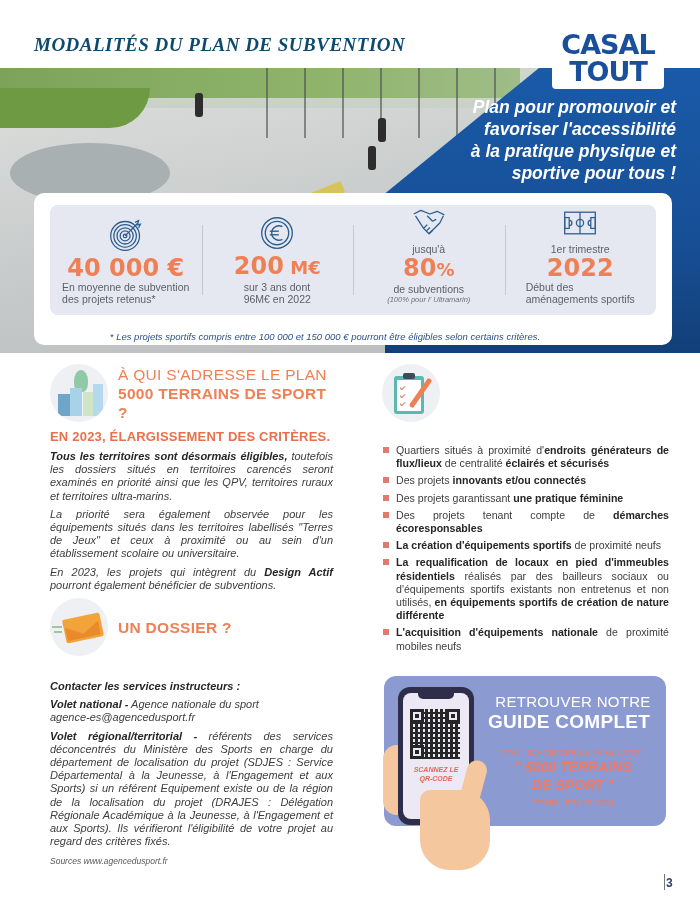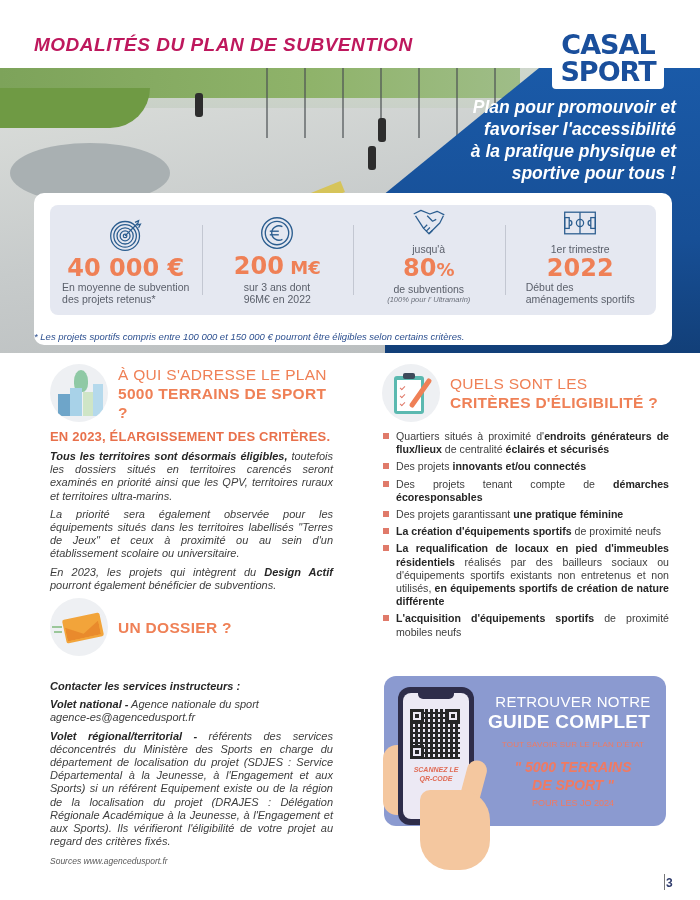--- a/index.html
+++ b/index.html
@@ -1,22 +1,22 @@
 <!DOCTYPE html>
 <html><head>
 <meta charset="utf-8">
 <style>
   * { box-sizing: border-box; margin: 0; padding: 0; }
   html, body { width: 700px; height: 900px; overflow: hidden; background: #ffffff; }
   body { font-family: "Liberation Sans", sans-serif; color: #3a3a3a; position: relative; }
 
   .page-title {
     position: absolute; left: 34px; top: 34px;
-    font-family: Liberation Sans, sans-serif; font-weight: bold; font-style: italic;
-    font-size: 19px; letter-spacing: 0.5px; color: #be185d;
+    font-family: Liberation Serif, serif; font-weight: bold; font-style: italic;
+    font-size: 19px; letter-spacing: 0.5px; color: #0c4a6e;
   }
 
   .hero {
     position: absolute; left: 0; top: 68px; width: 700px; height: 285px;
     overflow: hidden;
     background: linear-gradient(180deg, #cfd7cc 0%, #bfc6c0 40%, #c9cdd0 100%);
   }
   .hero .grass1 { position:absolute; left:0; top:0; width:520px; height:30px; background: linear-gradient(90deg,#7da35a,#8fb36a 60%,#9fbd88); }
   .hero .grass2 { position:absolute; left:0; top:20px; width:150px; height:40px; background:#6f9a44; border-radius: 0 0 60px 0; }
   .hero .concrete { position:absolute; left:0; top:40px; width:480px; height:250px; background: linear-gradient(170deg,#d9dcd9 0%,#c7cbcb 50%,#b9bdbe 100%); }
@@ -56,49 +56,49 @@
   }
   .stat { flex:1; display:flex; flex-direction:column; align-items:center; justify-content:flex-end; padding-bottom:10px; position:relative; }
   .stat + .stat::before { content:""; position:absolute; left:0; top:20px; bottom:20px; width:1px; background:#c3c7d2; }
   .stat .icon { width:36px; height:36px; margin-bottom:2px; }
   .stat .pre { font-size:10.5px; color:#5a5f6a; line-height:12px;text-align:right; }
   .stat .big { font-family:"DejaVu Sans", sans-serif; font-weight:bold; color:#ef8056; font-size:24px; line-height:26px; }
   .stat .big .unit { font-size:18px; }
   .stat .desc { font-size:10.5px; color:#5a5f6a; text-align:left; line-height:12px; }
   .stat .note { font-size:7.5px; font-style:italic; color:#6a6f7a; line-height:10px; }
   .footnote {
-    position:absolute; left:0; width:582px; top:138px; text-align:left;
+    position:absolute; left:0; width:582px; top:138px; text-align:center;
     font-size:9.5px; font-style:italic; color:#2c4f8f;
   }
 
   .col-left { position:absolute; left:50px; top:362px; width:283px; }
   .col-right { position:absolute; left:382px; top:362px; width:287px; }
 
   .sec-head { display:flex; align-items:center; height:62px; }
   .sec-icon { width:58px; height:58px; border-radius:50%; background:#eef0f3; position:relative; flex-shrink:0; margin-right:10px; overflow:hidden; }
   .sec-title .l1 { font-size:15.5px; color:#ef8056; letter-spacing:0.3px; line-height:19px; }
   .sec-title .l2 { font-size:15.5px; font-weight:bold; color:#ef8056; letter-spacing:0.3px; line-height:19px; }
 
   .subhead { font-weight:bold; font-size:13px; color:#e8704b; margin-top:4px; line-height:17px; letter-spacing:0.2px; }
   .para { font-size:11px; line-height:13.2px; color:#3d3d3d; text-align:justify; margin-top:5px;font-style:italic; }
   .para b { color:#262626; }
   .src { font-size:8.5px; font-style:italic; color:#5a5a5a; margin-top:8px; }
 
-  .crit-list { list-style:none; margin-top:6px; }
+  .crit-list { list-style:none; margin-top:20px; }
   .crit-list li { position:relative; padding-left:14px; font-size:10.6px; line-height:13.2px; color:#3d3d3d; text-align:justify; margin-bottom:4px; }
   .crit-list li::before { content:""; position:absolute; left:1px; top:3px; width:6px; height:6px; background:#e07a6a; }
   .crit-list li b { color:#262626; }
 
   .guide {
     position:absolute; left:384px; top:676px; width:282px; height:150px;
     background:#8b9ad0; border-radius:12px;
   }
   .guide .t1 { position:absolute; left:104px; width:170px; top:17px; text-align:center; font-size:15px; color:#ffffff; letter-spacing:0.3px; }
   .guide .t2 { position:absolute; left:104px; width:170px; top:35px; font-size:19px; font-weight:bold; color:#ffffff; letter-spacing:0.3px; }
-  .guide .t3 { position:absolute; left:100px; width:178px; top:64px; text-align:center; font-size:8px; color:#f07a62; letter-spacing:0.2px; }
+  .guide .t3 { position:absolute; left:100px; width:178px; top:72px; text-align:center; font-size:8px; color:#f07a62; letter-spacing:0.2px; }
   .guide .t4 { position:absolute; left:100px; width:178px; top:82px; text-align:center; font-size:14px; font-weight:bold; font-style:italic; color:#f07a62; line-height:18px; }
   .guide .t5 { position:absolute; left:100px; width:178px; top:122px; text-align:center; font-size:9px; color:#f07a62; }
 
   .phone {
     position:absolute; left:398px; top:687px; width:76px; height:138px;
     background:#2e2d4a; border-radius:12px;
   }
   .phone .screen { position:absolute; left:5px; top:6px; width:66px; height:126px; background:#ece9f4; border-radius:8px; }
   .phone .notch { position:absolute; left:20px; top:6px; width:36px; height:6px; background:#2e2d4a; border-radius:0 0 5px 5px; }
   .qr { position:absolute; left:12px; top:22px; width:50px; height:50px;
@@ -138,21 +138,21 @@
   <div class="tagline">
     <div>Plan pour promouvoir et</div>
     <div>favoriser l'accessibilité</div>
     <div>à la pratique physique et</div>
     <div>sportive pour tous !</div>
   </div>
 </div>
 
 <div class="logo">
   <span>CASAL</span>
-  <span>SPORT</span>
+  <span>TOUT</span>
 </div>
 
 <div class="stats-card">
   <div class="stats-inner">
     <div class="stat">
       <svg class="icon" viewBox="0 0 40 40">
         <g fill="none" stroke="#2b5d8f" stroke-width="1.4">
           <circle cx="19" cy="21" r="16"></circle>
             <circle cx="19" cy="21" r="12.5"></circle>
             <circle cx="19" cy="21" r="9"></circle>
@@ -260,33 +260,29 @@
   <div class="sec-head">
     <div class="sec-icon">
       <div style="position:absolute;left:12px;top:12px;width:30px;height:38px;background:#5bb9b0;border-radius:3px;"></div>
       <div style="position:absolute;left:15px;top:16px;width:24px;height:31px;background:#ffffff;"></div>
       <div style="position:absolute;left:21px;top:9px;width:12px;height:6px;background:#3d4a5a;border-radius:2px;"></div>
       <div style="position:absolute;left:18px;top:22px;width:5px;height:3px;border-left:1.5px solid #e07a6a;border-bottom:1.5px solid #e07a6a;transform:rotate(-45deg);"></div>
       <div style="position:absolute;left:18px;top:30px;width:5px;height:3px;border-left:1.5px solid #e07a6a;border-bottom:1.5px solid #e07a6a;transform:rotate(-45deg);"></div>
       <div style="position:absolute;left:18px;top:38px;width:5px;height:3px;border-left:1.5px solid #e07a6a;border-bottom:1.5px solid #e07a6a;transform:rotate(-45deg);"></div>
       <div style="position:absolute;left:36px;top:12px;width:5px;height:34px;background:#ef8056;transform:rotate(35deg);border-radius:2px;"></div>
     </div>
-    <div class="sec-title">
-      <div class="l1">QUELS SONT LES</div>
-      <div class="l2">CRITÈRES D'ÉLIGIBILITÉ ?</div>
-    </div>
   </div>
   <ul class="crit-list">
     <li><span>Quartiers situés à proximité d'</span><b>endroits générateurs de flux/lieux</b><span> de centralité </span><b>éclairés et sécurisés</b></li>
     <li><span>Des projets </span><b>innovants et/ou connectés</b></li>
+    <li><span>Des projets garantissant </span><b>une pratique féminine</b></li>
     <li><span>Des projets tenant compte de </span><b>démarches écoresponsables</b></li>
-    <li><span>Des projets garantissant </span><b>une pratique féminine</b></li>
     <li><b>La création d'équipements sportifs</b><span> de proximité neufs</span></li>
     <li><b>La requalification de locaux en pied d'immeubles résidentiels</b><span> réalisés par des bailleurs sociaux ou d'équipements sportifs existants non entretenus et non utilisés, </span><b>en équipements sportifs de création de nature différente</b></li>
-    <li><b>L'acquisition d'équipements sportifs</b><span> de proximité mobiles neufs</span></li>
+    <li><b>L'acquisition d'équipements nationale</b><span> de proximité mobiles neufs</span></li>
   </ul>
 </div>
 
 <div class="guide">
   <div class="t1">RETROUVER NOTRE</div>
   <div class="t2">GUIDE COMPLET</div>
   <div class="t3">TOUT SAVOIR SUR LE PLAN D'ÉTAT</div>
   <div class="t4">
     <div>" 5000 TERRAINS</div>
     <div>DE SPORT "</div>

